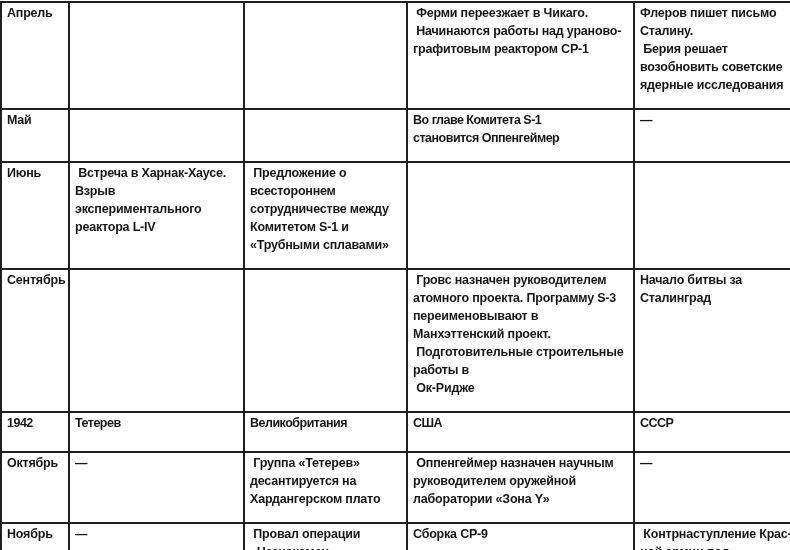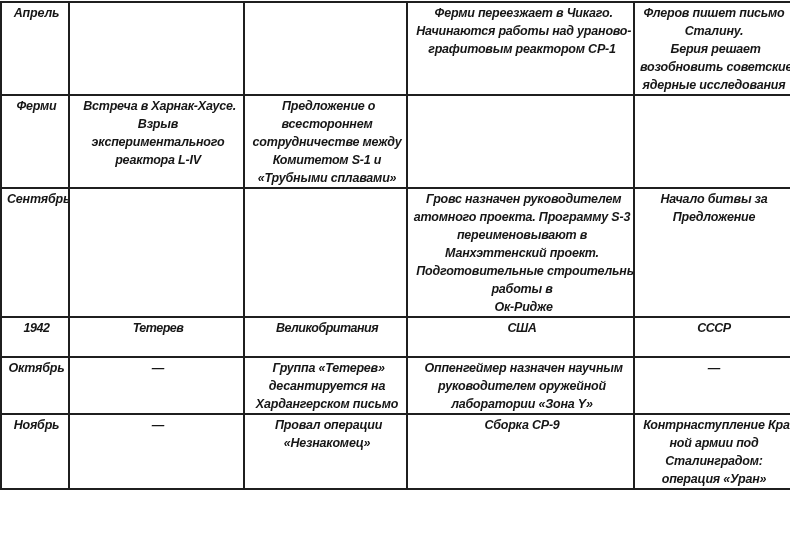--- a/index.html
+++ b/index.html
@@ -13,24 +13,23 @@
   }
   table.timeline {
     border-collapse:collapse;
     table-layout:fixed;
     width:789px;
     margin:1px 0 0 0;
   }
   table.timeline td, table.timeline th {
     border:2px solid #1f1f1f;
     vertical-align:top;
-    padding:1px 2px 0 5px;
+    padding:1px 2px 14px 5px;
     overflow:hidden;
-    text-align:center;
-    font-style:italic;
+    text-align:left;
   }
   .ct {
     font-size:12.5px;
     font-weight:bold;
     line-height:18px;
     letter-spacing:-0.2px;
     white-space:pre;
   }
   .cond { letter-spacing:-0.5px; }
   
@@ -74,24 +73,42 @@
           </td>
         <td>
             <div class="ct">Флеров пишет письмо
 Сталину.
  Берия решает
 возобновить советские
 ядерные исследования</div>
           </td>
       </tr>
 
+      <tr class="r-may">
+        <td>
+            <div class="ct">Май</div>
+          </td>
+        <td>
+            <div class="ct"></div>
+          </td>
+        <td>
+            <div class="ct"></div>
+          </td>
+        <td>
+            <div class="ct cond">Во главе Комитета S-1
+становится Оппенгеймер</div>
+          </td>
+        <td>
+            <div class="ct">—</div>
+          </td>
+      </tr>
 
       <tr class="r-june">
         <td>
-            <div class="ct">Ферми</div>
+            <div class="ct">Июнь</div>
           </td>
         <td>
             <div class="ct"> Встреча в Харнак-Хаусе.
 Взрыв
 экспериментального
 реактора L-IV</div>
           </td>
         <td>
             <div class="ct"> Предложение о
 всестороннем
@@ -122,21 +139,21 @@
             <div class="ct"> Гровс назначен руководителем
 атомного проекта. Программу S-3
 переименовывают в
 Манхэттенский проект.
  Подготовительные строительные
 работы в
  Ок-Ридже</div>
           </td>
         <td>
             <div class="ct">Начало битвы за
-Предложение</div>
+Сталинград</div>
           </td>
       </tr>
 
       <tr class="r-header">
         <th>
             <div class="ct cond">1942</div>
           </th>
         <th>
             <div class="ct cond">Тетерев</div>
           </th>
@@ -154,21 +171,21 @@
       <tr class="r-october">
         <td>
             <div class="ct">Октябрь</div>
           </td>
         <td>
             <div class="ct">—</div>
           </td>
         <td>
             <div class="ct"> Группа «Тетерев»
 десантируется на
-Хардангерском письмо</div>
+Хардангерском плато</div>
           </td>
         <td>
             <div class="ct"> Оппенгеймер назначен научным
 руководителем оружейной
 лаборатории «Зона Y»</div>
           </td>
         <td>
             <div class="ct">—</div>
           </td>
       </tr>

